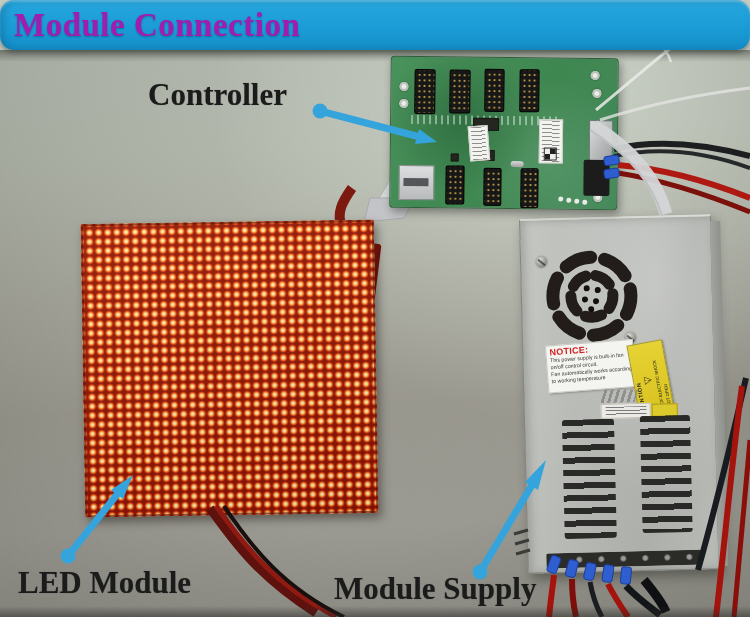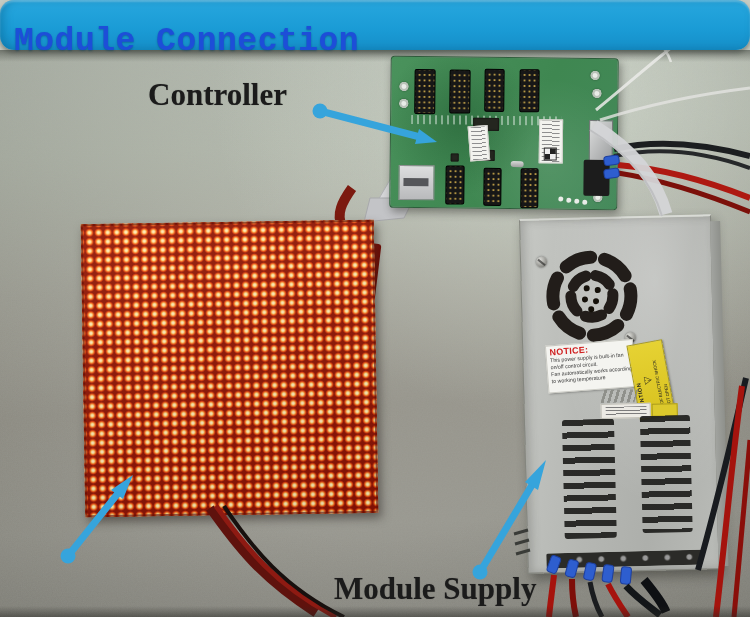--- a/index.html
+++ b/index.html
@@ -5,22 +5,22 @@
   html,body{margin:0;padding:0;background:#e8e8e8;}
   #stage{position:relative;width:750px;height:617px;overflow:hidden;
          font-family:"Liberation Serif",serif;background:#c7ccc3;}
   .abs{position:absolute;}
 
   
   #banner{left:0;top:0;width:750px;height:50px;border-radius:14px;
     background:linear-gradient(180deg,#27a7de 0%,#1b9cd6 55%,#158fc9 100%);
     box-shadow:inset 0 2px 2px rgba(255,255,255,.25), inset 4px 0 8px rgba(0,80,120,.35),
                0 3px 5px rgba(60,65,60,.55);}
-  #banner-title{left:14px;top:17px;line-height:50px;font-size:33px;font-weight:700;color:#1d4ed8;
-    letter-spacing:.5px;text-shadow:0 1px 2px rgba(0,60,95,.45);white-space:nowrap;font-family:Liberation Mono, monospace;}
+  #banner-title{left:14px;top:0;line-height:50px;font-size:33px;font-weight:700;color:#a21caf;
+    letter-spacing:.5px;text-shadow:0 1px 2px rgba(0,60,95,.45);white-space:nowrap;}
 
   
   #photo{left:0;top:50px;width:750px;height:567px;
     background:
       radial-gradient(ellipse at 78% 8%, rgba(228,236,224,.55), rgba(228,236,224,0) 45%),
       radial-gradient(ellipse at 50% 55%, rgba(0,0,0,0) 40%, rgba(60,60,52,.22) 100%),
       linear-gradient(178deg,#c3cabf 0%,#b8beb2 18%,#a5a59b 42%,#97958c 62%,#999890 82%,#8b8a83 100%);}
   #photo-top-shadow{left:0;top:50px;width:750px;height:12px;
     background:linear-gradient(180deg,rgba(70,75,68,.55),rgba(70,75,68,0));}
   #photo-bottom-edge{left:0;top:606px;width:750px;height:11px;
@@ -255,20 +255,21 @@
       <path d="M 514,534 L 528,530"></path>
         <path d="M 515,544 L 529,540"></path>
         <path d="M 516,554 L 530,550"></path>
     </g>
   </svg>
 
   <div class="abs" id="banner"></div>
   <div class="abs" id="banner-title">Module Connection</div>
 
   <div class="abs callout" id="lbl-controller">Controller</div>
+  <div class="abs callout" id="lbl-led">LED Module</div>
   <div class="abs callout" id="lbl-psu">Module Supply</div>
 
   <svg class="abs layer" width="750" height="617">
     <g fill="#36a4dc" stroke="none">
       <circle cx="320" cy="111" r="7.5"></circle>
       <line x1="320" y1="111" x2="420" y2="137" stroke="#36a4dc" stroke-width="7" stroke-linecap="round"></line>
       <polygon points="415,144 419,129 437,142"></polygon>
     </g>
     <g fill="#36a4dc" stroke="none">
       <circle cx="68" cy="556" r="7.5"></circle>

